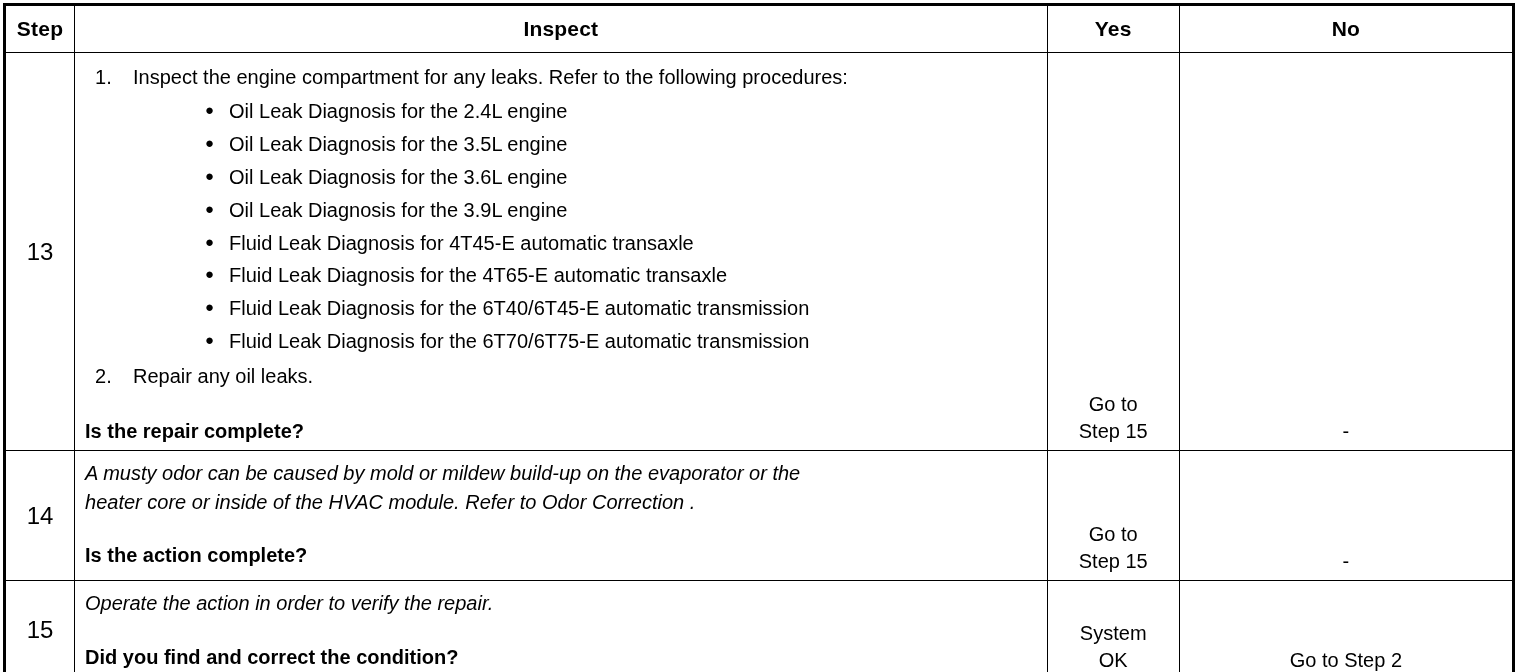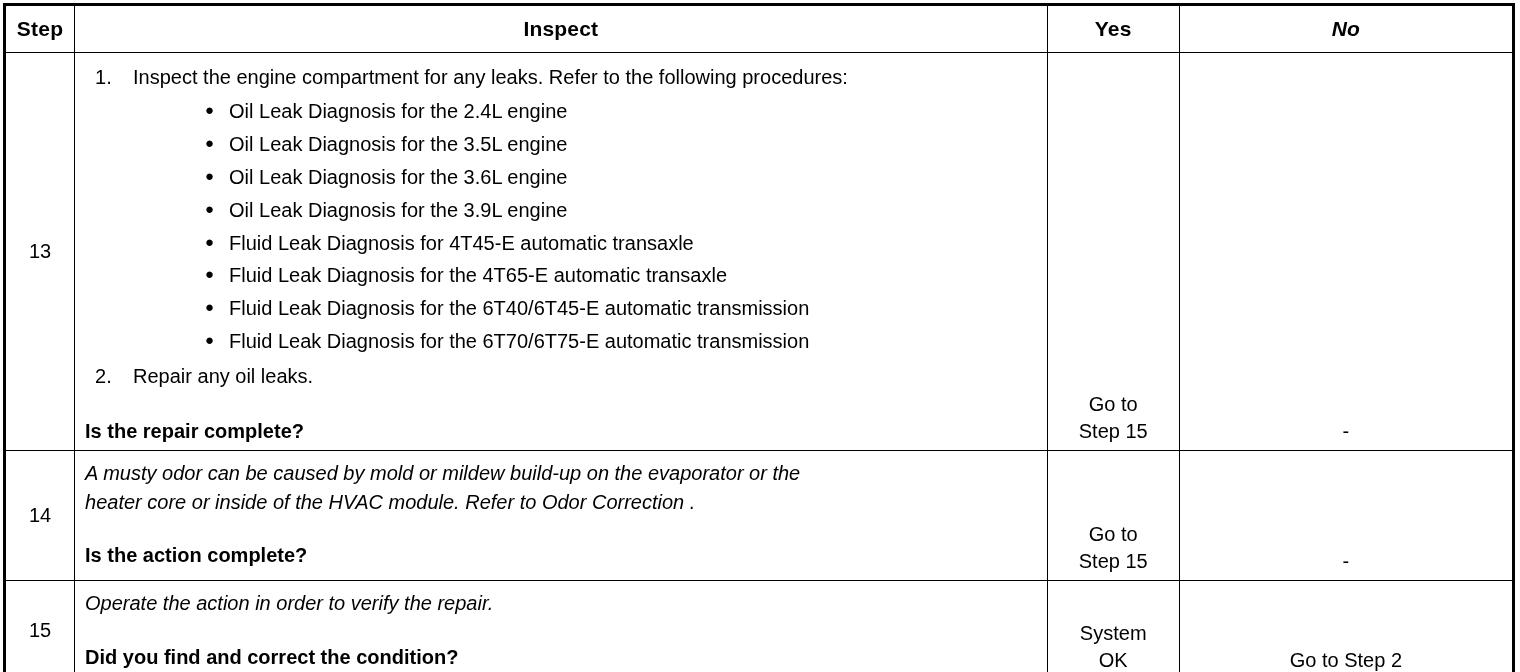--- a/index.html
+++ b/index.html
@@ -53,26 +53,26 @@
     font-size: 21px;
     font-weight: bold;
     text-align: center;
     height: 46px;
     line-height: 46px;
     letter-spacing: 0.2px;
   }
   .col-step  { width: 70px;  }
   .col-action{ width: 972px; }
   .col-yes   { width: 132px; }
-  .col-no    { width: 334px; font-style: italic; }
+  .col-no    { width: 334px; }
 
   td.step-cell {
     text-align: center;
     vertical-align: middle;
-    font-size: 20px;
+    font-size: 24px;
     border-left: none;
     margin-left: 19px;
   }
   td.action-cell {
     text-align: left;
     vertical-align: top;
     font-size: 20px;
     padding: 8px 10px 6px 10px;
     line-height: 1.32;
   }

